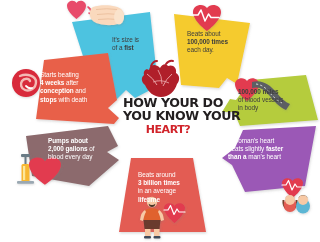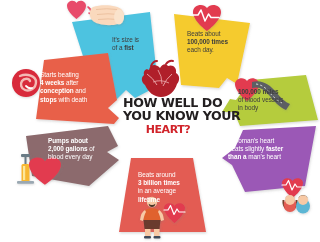--- a/index.html
+++ b/index.html
@@ -160,21 +160,21 @@
     <path d="M151,66 q2,-5 6,-5" stroke="#b01f2a" stroke-width="2" fill="none" stroke-linecap="round"></path>
     <path d="M166,64 q3,-4 7,-3" stroke="#b01f2a" stroke-width="2" fill="none" stroke-linecap="round"></path>
     <path d="M147,74 q6,4 10,11" stroke="#e8a0a4" stroke-width="1" fill="none"></path>
     <path d="M172,74 q-6,5 -9,12" stroke="#e8a0a4" stroke-width="1" fill="none"></path>
     <path d="M153,82 q8,-3 16,1" stroke="#e8a0a4" stroke-width="0.9" fill="none"></path>
     <path d="M158,70 q4,6 4,14" stroke="#e8a0a4" stroke-width="0.9" fill="none"></path>
   </g>
 </svg>
 
 <div id="title">
-  <div class="nowrap">HOW WELL DO</div>
+  <div class="nowrap">HOW YOUR DO</div>
   <div class="nowrap">YOU KNOW YOUR</div>
   <div class="nowrap hl">HEART?</div>
 </div>
 
 <div class="seg-text t-dark" style="left:112px; top:36px;  width:54px;">
     <div><span>It's size is</span></div>
     <div><span>of a </span><b>fist</b></div>
   </div>
 <div class="seg-text t-dark" style="left:187px; top:30px;  width:60px;">
     <div><span>Beats about</span></div>

